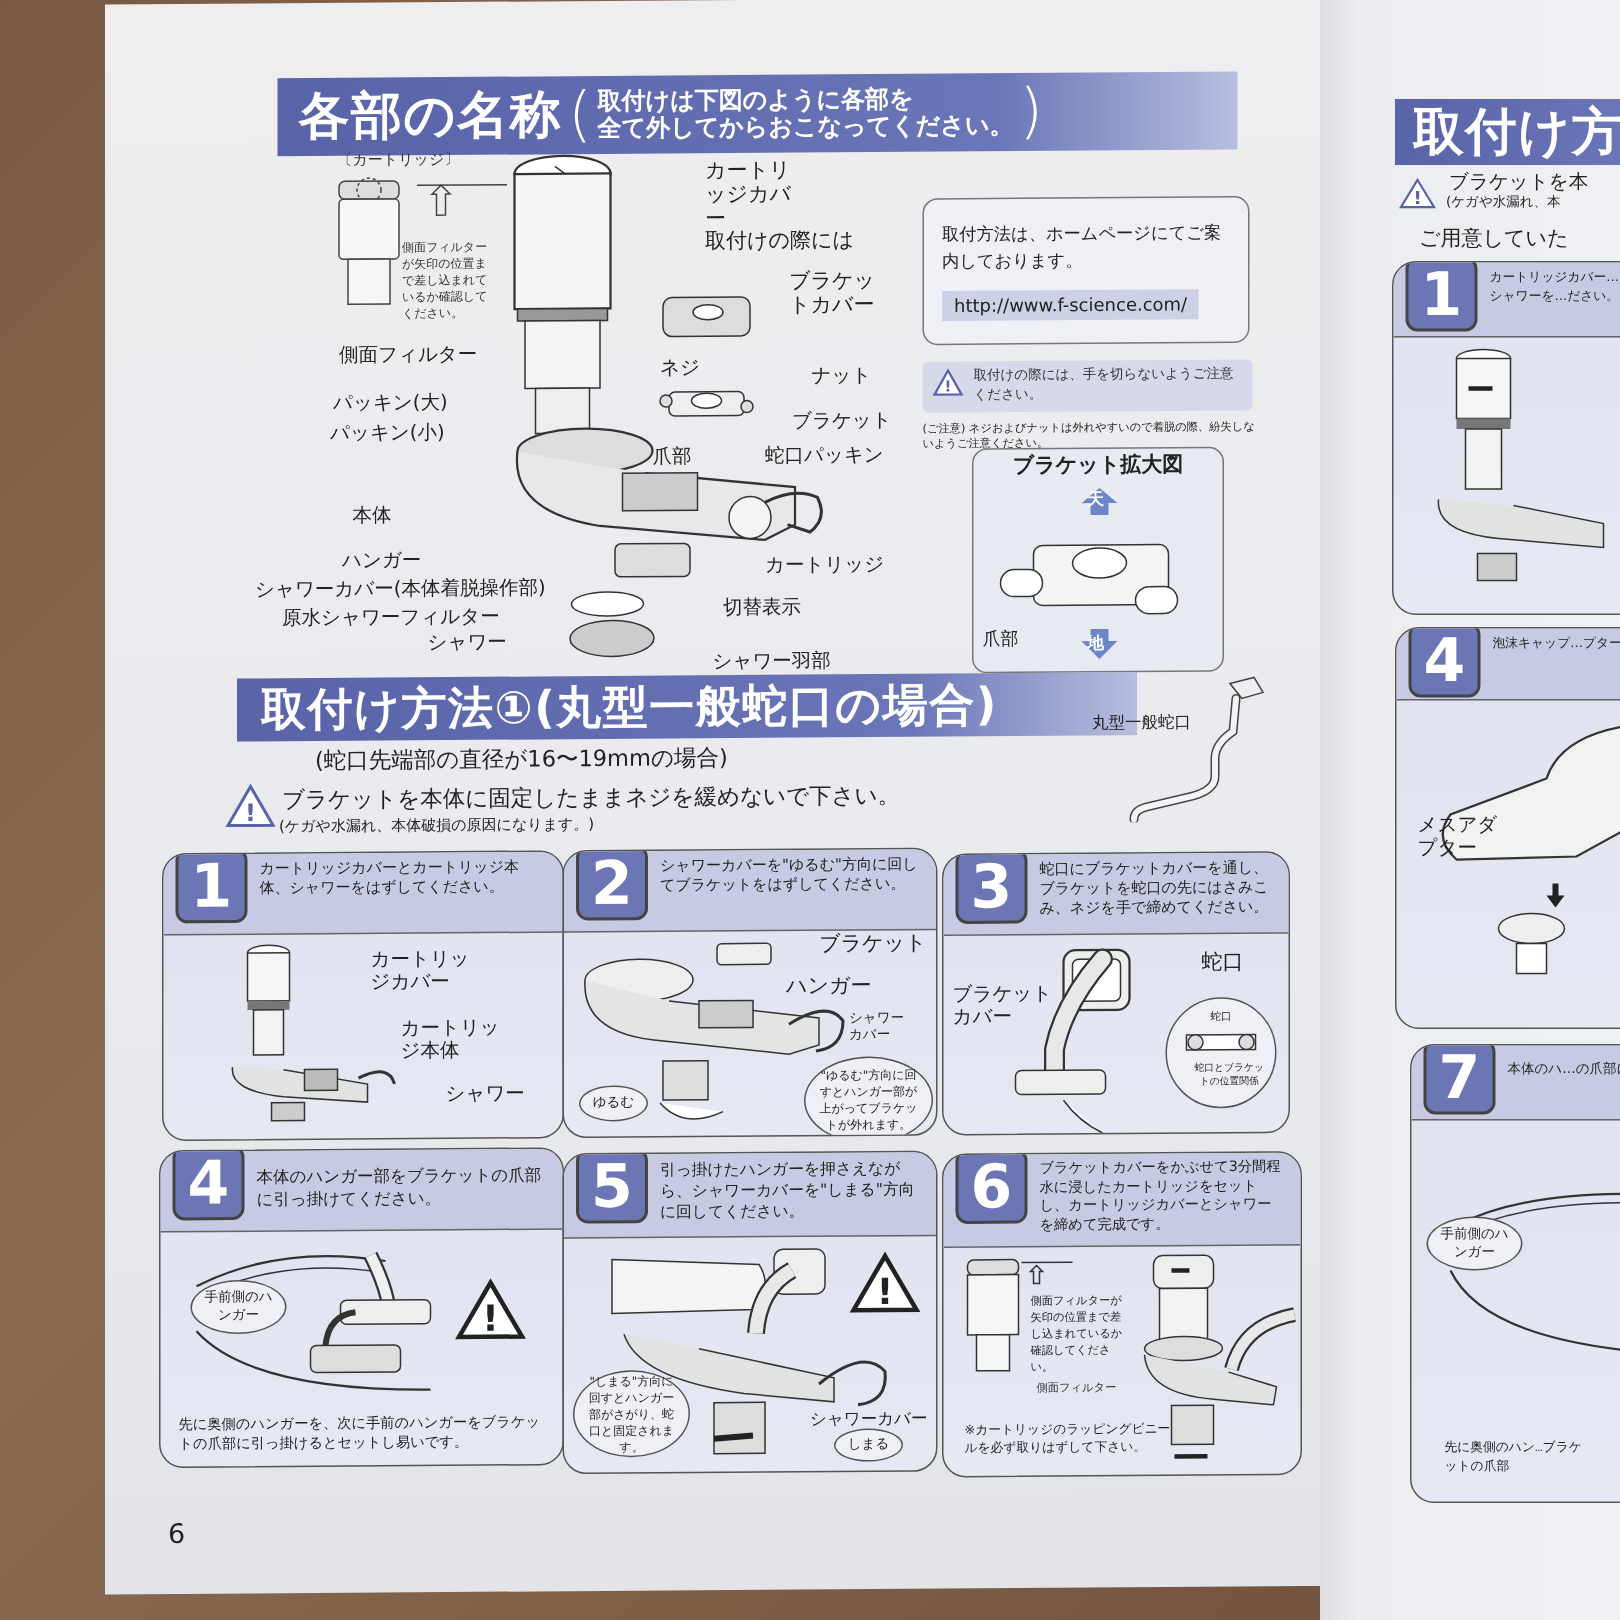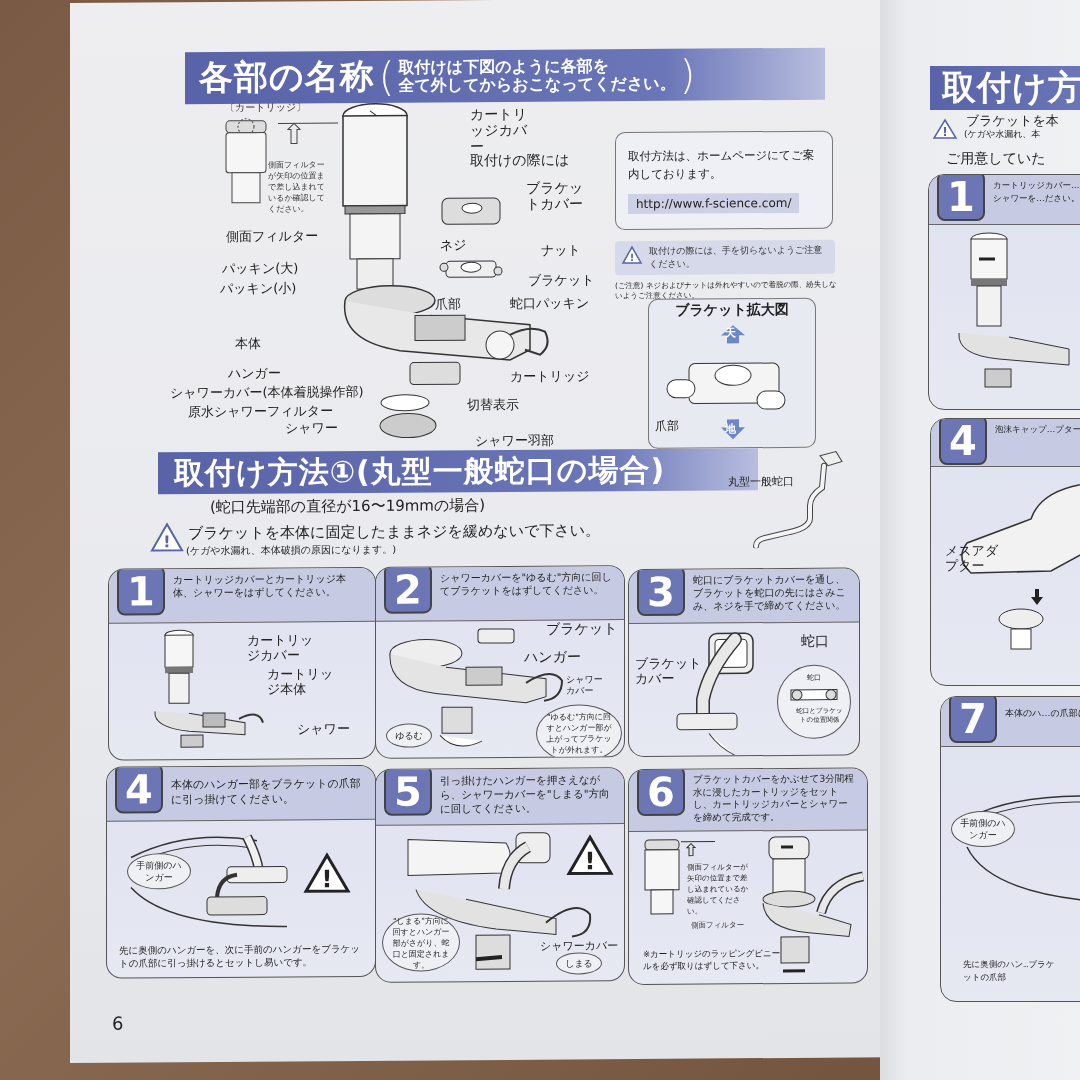--- a/index.html
+++ b/index.html
@@ -123,21 +123,21 @@
   <div class="label" style="left:365px; top:295px;">爪部</div>
   <div class="label" style="left:440px; top:295px;">蛇口パッキン</div>
   <div class="label" style="left:152px; top:258px;">パッキン(大)</div>
   <div class="label" style="left:150px; top:278px;">パッキン(小)</div>
   <div class="label" style="left:165px; top:333px;">本体</div>
   <div class="label" style="left:158px; top:363px;">ハンガー</div>
   <div class="label" style="left:100px; top:382px;">シャワーカバー(本体着脱操作部)</div>
   <div class="label" style="left:118px; top:401px;">原水シャワーフィルター</div>
   <div class="label" style="left:215px; top:418px;">シャワー</div>
   <div class="label" style="left:440px; top:368px;">カートリッジ</div>
-  <div class="label" style="left:397px; top:396px;font-family:Liberation Serif, serif;">切替表示</div>
+  <div class="label" style="left:412px; top:396px;font-family:Liberation Serif, serif;">切替表示</div>
   <div class="label" style="left:405px; top:432px;">シャワー羽部</div>
 
   <div class="box" style="left:545px; top:133px; width:218px; height:98px; padding:14px 12px;">
     <div style="font-size:11.5px; line-height:18px; color:#222;">取付方法は、ホームページにてご案内しております。</div>
     <div style="margin-top:10px;"><span class="url-pill">http://www.f-science.com/</span></div>
   </div>
 
   <div class="caution-box" style="left:545px; top:242px; width:220px;">
     <svg style="position:absolute; left:6px; top:4px;" width="22" height="22" viewBox="0 0 22 22">
       <path d="M11 2 L20 18 L2 18 Z" fill="#fff" stroke="#5863a8" stroke-width="1.5"></path>
@@ -188,21 +188,21 @@
       <ellipse cx="30" cy="8" rx="14" ry="5" fill="#fff" stroke="#333"></ellipse>
       <rect x="16" y="8" width="28" height="32" fill="#f6f6f6" stroke="#333"></rect>
       <rect x="16" y="40" width="28" height="6" fill="#777"></rect>
       <rect x="20" y="46" width="20" height="30" fill="#f2f2f2" stroke="#333"></rect>
       <path d="M6 84 Q4 100 40 104 L96 108 L96 96 L40 86" fill="#e2e2e2" stroke="#333"></path>
       <rect x="54" y="86" width="22" height="14" fill="#bbb" stroke="#333"></rect>
       <path d="M90 92 Q110 82 114 96" fill="none" stroke="#333" stroke-width="2"></path>
       <rect x="32" y="108" width="22" height="12" fill="#ccc" stroke="#333"></rect>
     </svg>
     <div class="label" style="left:138px; top:64px; width:72px; white-space:normal; line-height:15px;">カートリッジカバー</div>
-    <div class="label" style="left:158px; top:98px; width:72px; white-space:normal; line-height:15px;">カートリッジ本体</div>
+    <div class="label" style="left:158px; top:110px; width:72px; white-space:normal; line-height:15px;">カートリッジ本体</div>
     <div class="label" style="left:188px; top:152px;">シャワー</div>
   </div>
 
   <div class="step" style="left:305px; top:566px; width:250px; height:192px;">
     <div class="step-head"></div>
     <div class="step-num">2</div>
     <div class="step-text">シャワーカバーを"ゆるむ"方向に回してブラケットをはずしてください。</div>
     <svg class="illus" style="left:10px; top:56px;" width="200" height="134" viewBox="0 0 200 134">
       <ellipse cx="40" cy="30" rx="36" ry="14" fill="#eee" stroke="#333"></ellipse>
       <path d="M4 30 Q2 64 50 70 L140 80 L160 74 L160 56 L60 44" fill="#e4e4e4" stroke="#333"></path>

